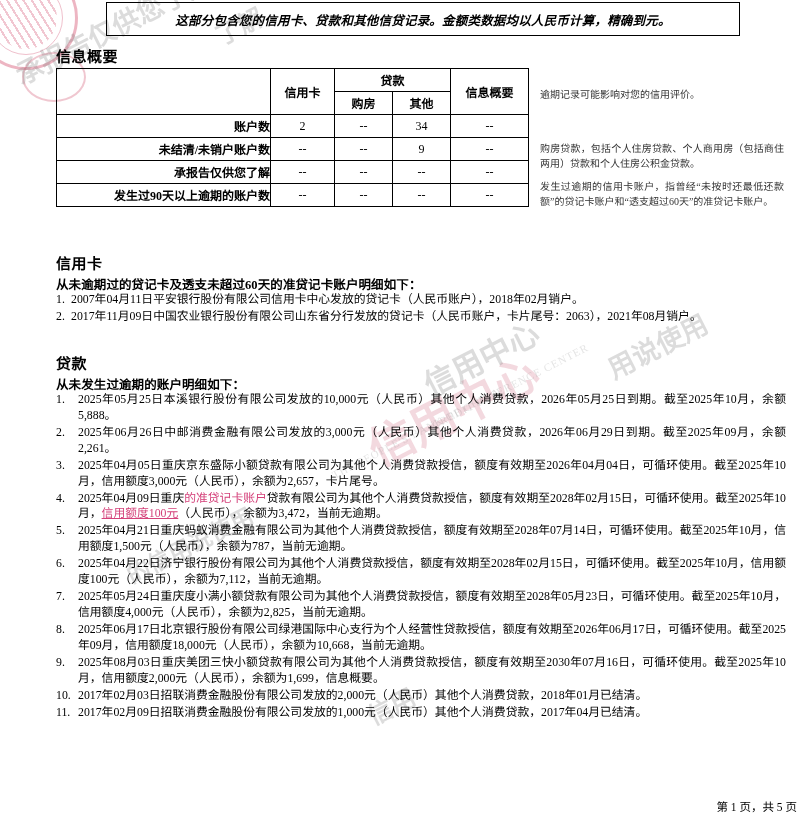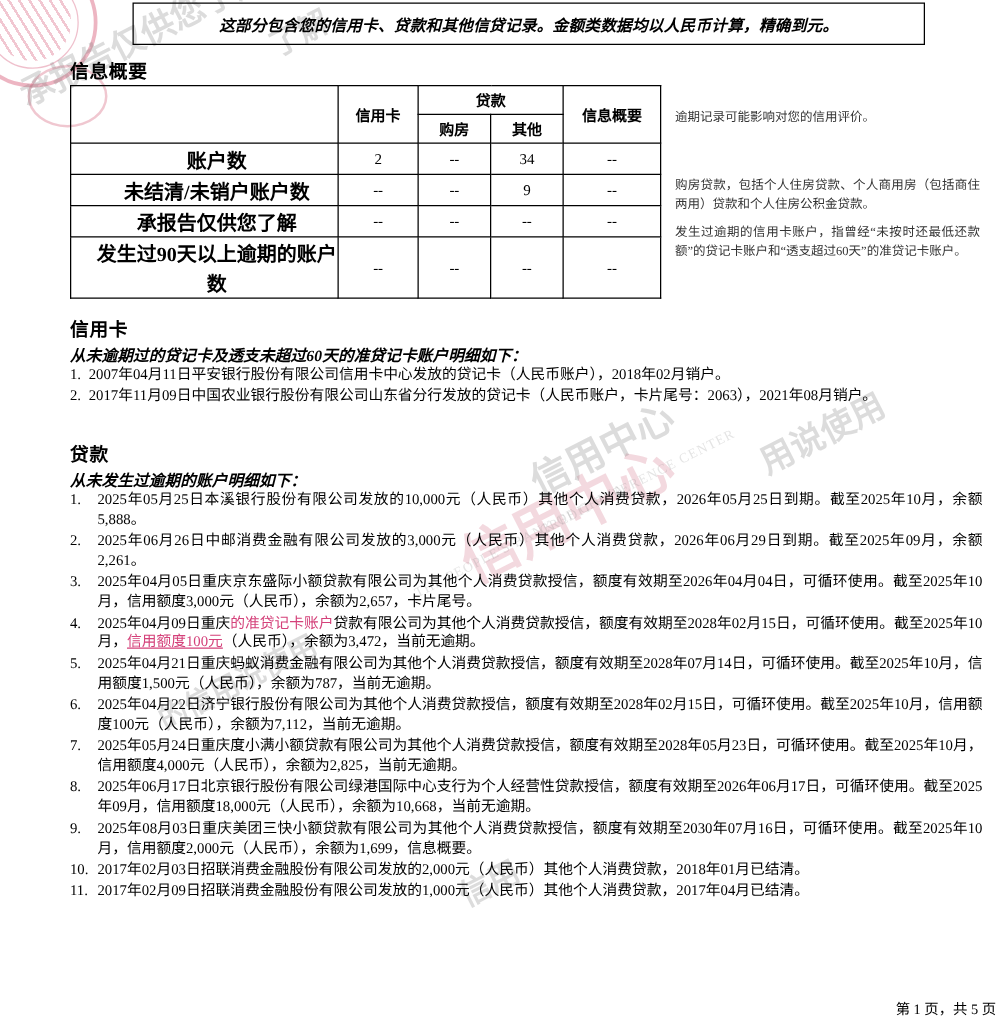--- a/index.html
+++ b/index.html
@@ -145,21 +145,20 @@
   }
   .t-summary { left: 56px; top: 45px; }
   .t-card    { left: 56px; top: 252px; }
   .t-loan    { left: 56px; top: 352px; }
 
   .sub-title {
     position: absolute;
     font-size: 12.5px;
     font-weight: bold;
     letter-spacing: 0.1px;
-    font-style: italic;
   }
   .s-card { left: 56px; top: 274px; }
   .s-loan { left: 56px; top: 374px; }
 
   
   table.summary {
     position: absolute;
     left: 56px;
     top: 68px;
     width: 472px;
@@ -173,24 +172,24 @@
     padding: 0;
     text-align: center;
     vertical-align: middle;
     font-weight: normal;
     height: 22px;
   }
   table.summary th {
     font-weight: bold;
   }
   table.summary td.rowhead {
-    text-align: center;
+    text-align: right;
     padding-left: 20px;
     font-weight: bold;
-    font-size: 16px;
+    font-size: 12px;
   }
   .col-label { width: 214px; }
   .col-cc    { width: 64px; }
   .col-house { width: 58px; }
   .col-other { width: 58px; }
   .col-biz   { width: 78px; }
 
   
   .note {
     position: absolute;

